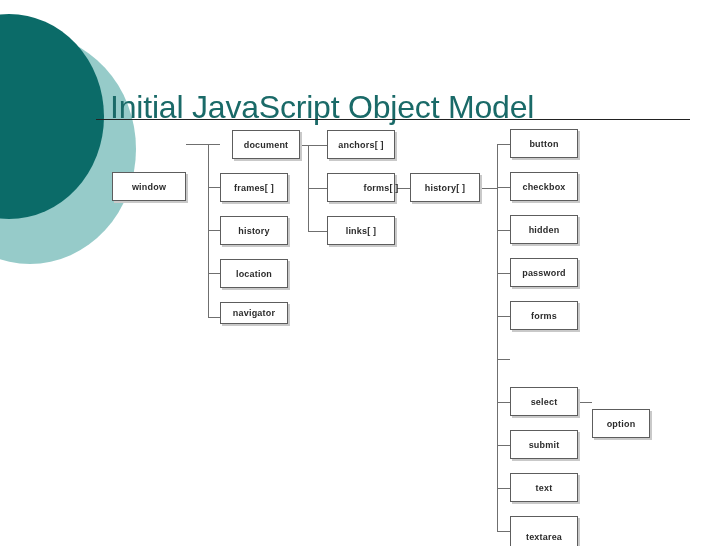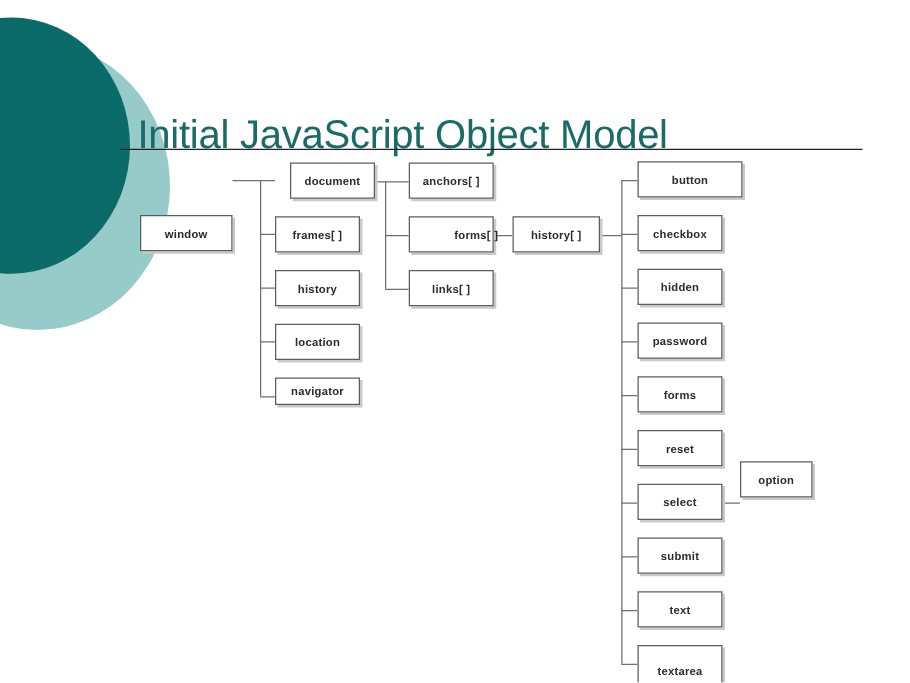--- a/index.html
+++ b/index.html
@@ -149,48 +149,45 @@
       </div>
       <div class="node" style="left: 327px; top: 173px; width: 68px; height: 29px; padding-left: 40px;">
         <span>forms[ ]</span>
       </div>
       <div class="node" style="left: 327px; top: 216px; width: 68px; height: 29px;">
         <span>links[ ]</span>
       </div>
       <div class="node" style="left: 410px; top: 173px; width: 70px; height: 29px;">
         <span>history[ ]</span>
       </div>
-      <div class="node" style="left: 510px; top: 129px; width: 84px; height: 29px;">
+      <div class="node" style="left: 510px; top: 129px; width: 68px; height: 29px;">
         <span>button</span>
       </div>
       <div class="node" style="left: 510px; top: 172px; width: 68px; height: 29px;">
         <span>checkbox</span>
       </div>
       <div class="node" style="left: 510px; top: 215px; width: 68px; height: 29px;">
         <span>hidden</span>
       </div>
       <div class="node" style="left: 510px; top: 258px; width: 68px; height: 29px;">
         <span>password</span>
       </div>
       <div class="node" style="left: 510px; top: 301px; width: 68px; height: 29px;">
         <span>forms</span>
       </div>
-      <div class="node" style="left: 510px; top: 344px; width: 68px; height: 29px;">
-        <span>reset</span>
-      </div>
       <div class="node" style="left: 510px; top: 387px; width: 68px; height: 29px;">
         <span>select</span>
       </div>
       <div class="node" style="left: 510px; top: 430px; width: 68px; height: 29px;">
         <span>submit</span>
       </div>
       <div class="node" style="left: 510px; top: 473px; width: 68px; height: 29px;">
         <span>text</span>
       </div>
       <div class="node" style="left: 510px; top: 516px; width: 68px; height: 41px;">
         <span>textarea</span>
       </div>
-      <div class="node" style="left: 592px; top: 369px; width: 58px; height: 29px;">
+      <div class="node" style="left: 592px; top: 409px; width: 58px; height: 29px;">
         <span>option</span>
       </div>
     </div>
 
 </div>
 
 </body></html>

